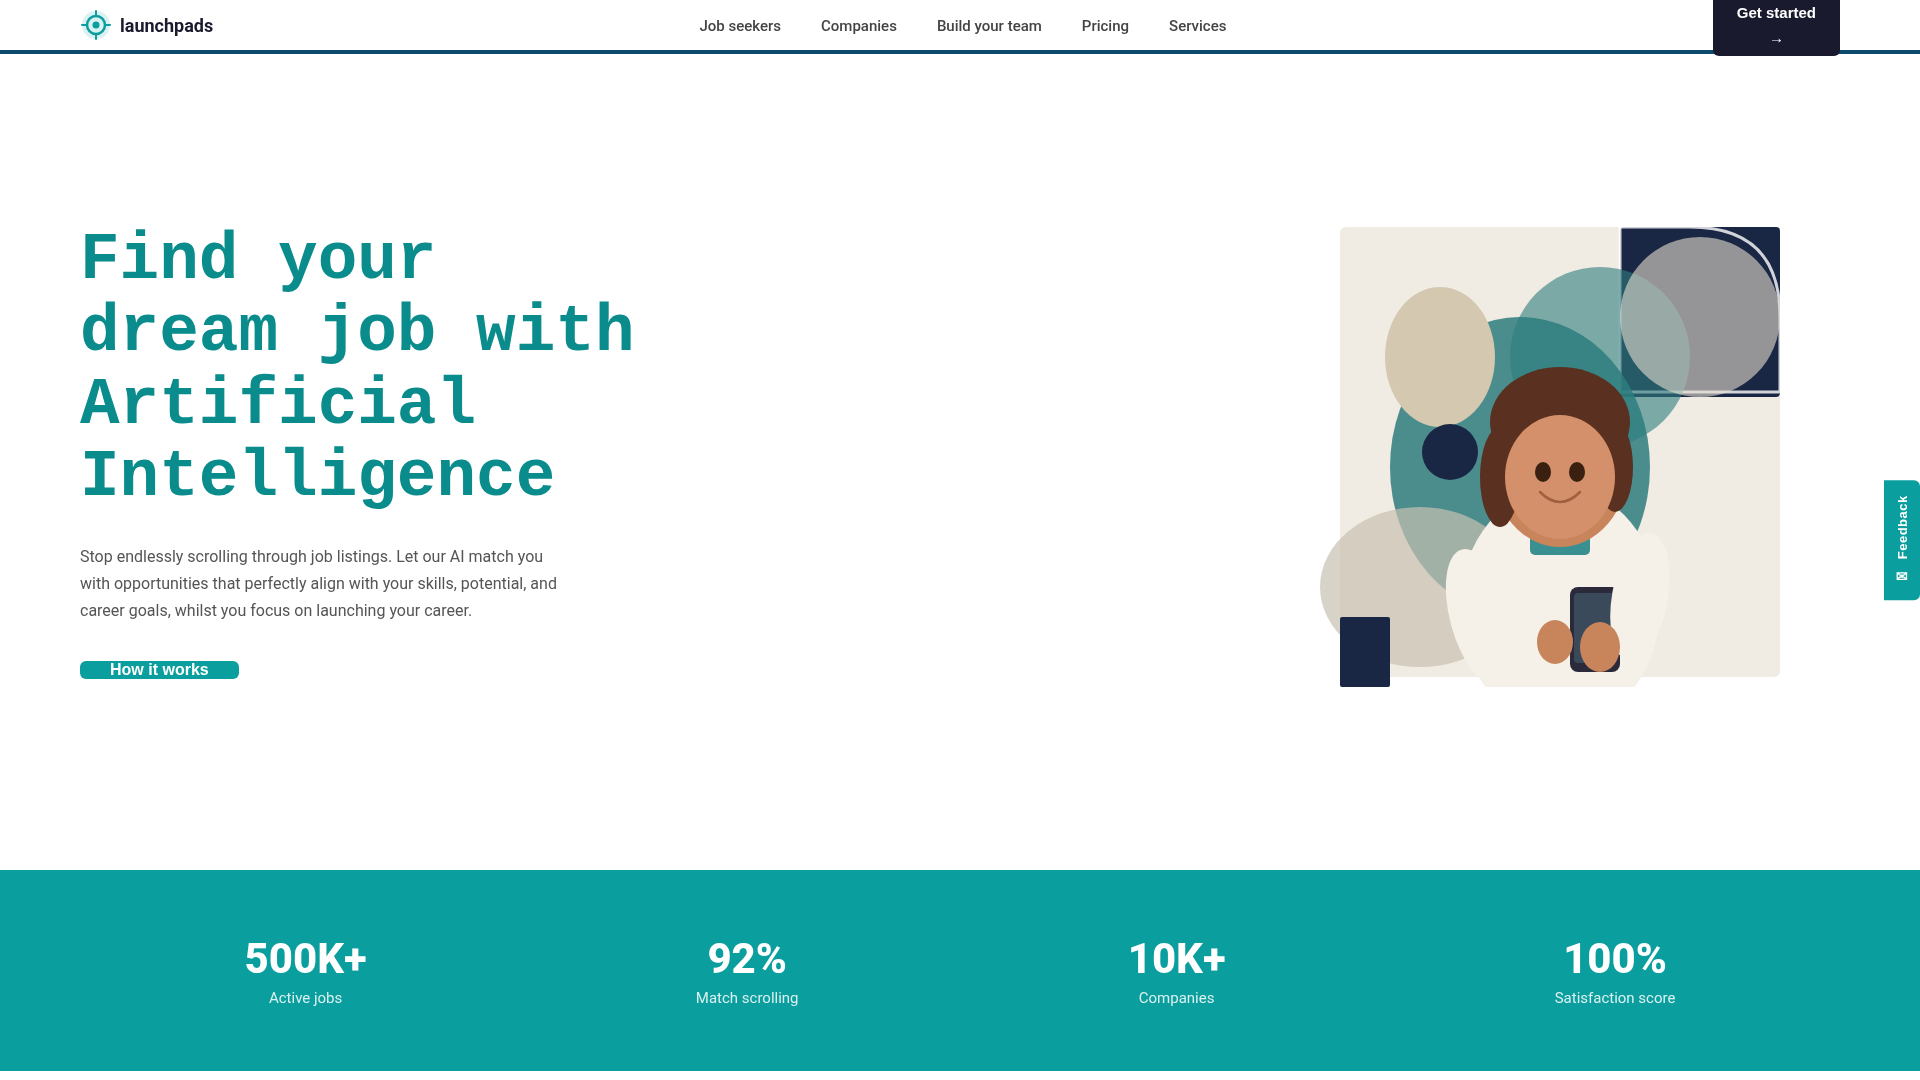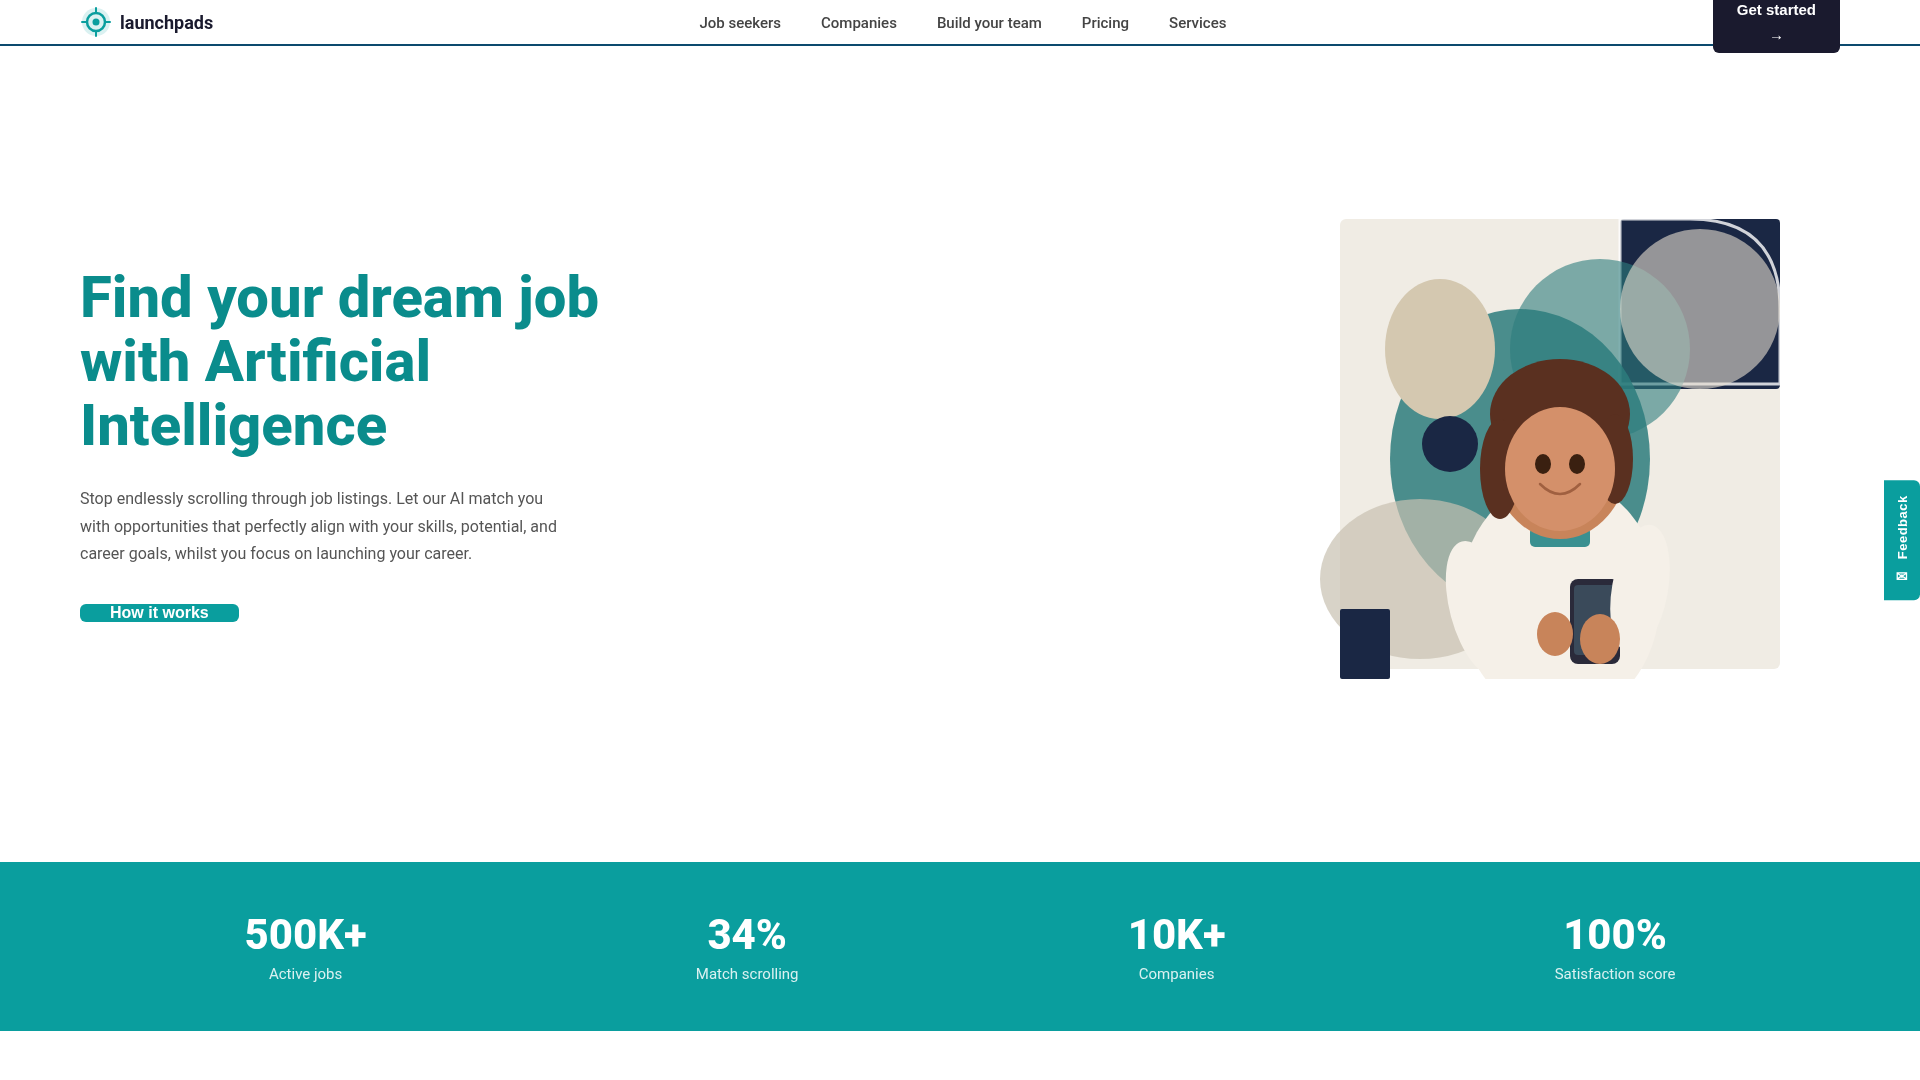--- a/index.html
+++ b/index.html
@@ -4,23 +4,23 @@
   <style>
     * { margin: 0; padding: 0; box-sizing: border-box; }
     body { font-family: -apple-system, BlinkMacSystemFont, 'Segoe UI', Roboto, sans-serif; background: #fff; color: #1a1a2e; overflow-x: hidden; }
 
     
     nav {
       display: flex;
       align-items: center;
       justify-content: space-between;
       padding: 0 80px;
-      height: 46px;
+      height: 54px;
       background: #fff;
-      border-bottom: 2px solid #0c4a6e;
+      border-bottom: 4px solid #0c4a6e;
       position: sticky;
       top: 0;
       z-index: 100;
     }
     .logo {
       display: flex;
       align-items: center;
       gap: 8px;
       font-weight: 700;
       font-size: 18px;
@@ -64,25 +64,26 @@
       align-items: center;
       justify-content: space-between;
       padding: 60px 80px 80px;
       min-height: calc(100vh - 64px - 200px);
       max-width: 1920px;
     }
     .hero-content {
       max-width: 560px;
     }
     .hero-title {
-      font-size: 58px;
+      font-size: 66px;
       font-weight: 800;
       line-height: 1.1;
       color: #0a8c8c;
       margin-bottom: 28px;
+      font-family: Liberation Mono, monospace;
     }
     .hero-description {
       font-size: 16px;
       line-height: 1.7;
       color: #555;
       margin-bottom: 36px;
       max-width: 480px;
     }
     .how-it-works-btn {
       background: #0a9e9e;
@@ -100,21 +101,21 @@
       position: relative;
       width: 480px;
       height: 470px;
       flex-shrink: 0;
       margin-right: 40px;
     }
 
     
     .stats-bar {
       background: #0a9e9e;
-      padding: 48px 80px;
+      padding: 64px 80px;
       display: flex;
       justify-content: space-around;
       align-items: center;
     }
     .stat-item {
       text-align: center;
       color: #fff;
     }
     .stat-number {
       font-size: 42px;
@@ -231,21 +232,21 @@
     </div>
   </div>
 </section>
 
 <section class="stats-bar">
   <div class="stat-item">
     <div class="stat-number">500K+</div>
     <div class="stat-label">Active jobs</div>
   </div>
   <div class="stat-item">
-    <div class="stat-number">34%</div>
+    <div class="stat-number">92%</div>
     <div class="stat-label">Match scrolling</div>
   </div>
   <div class="stat-item">
     <div class="stat-number">10K+</div>
     <div class="stat-label">Companies</div>
   </div>
   <div class="stat-item">
     <div class="stat-number">100%</div>
     <div class="stat-label">Satisfaction score</div>
   </div>

